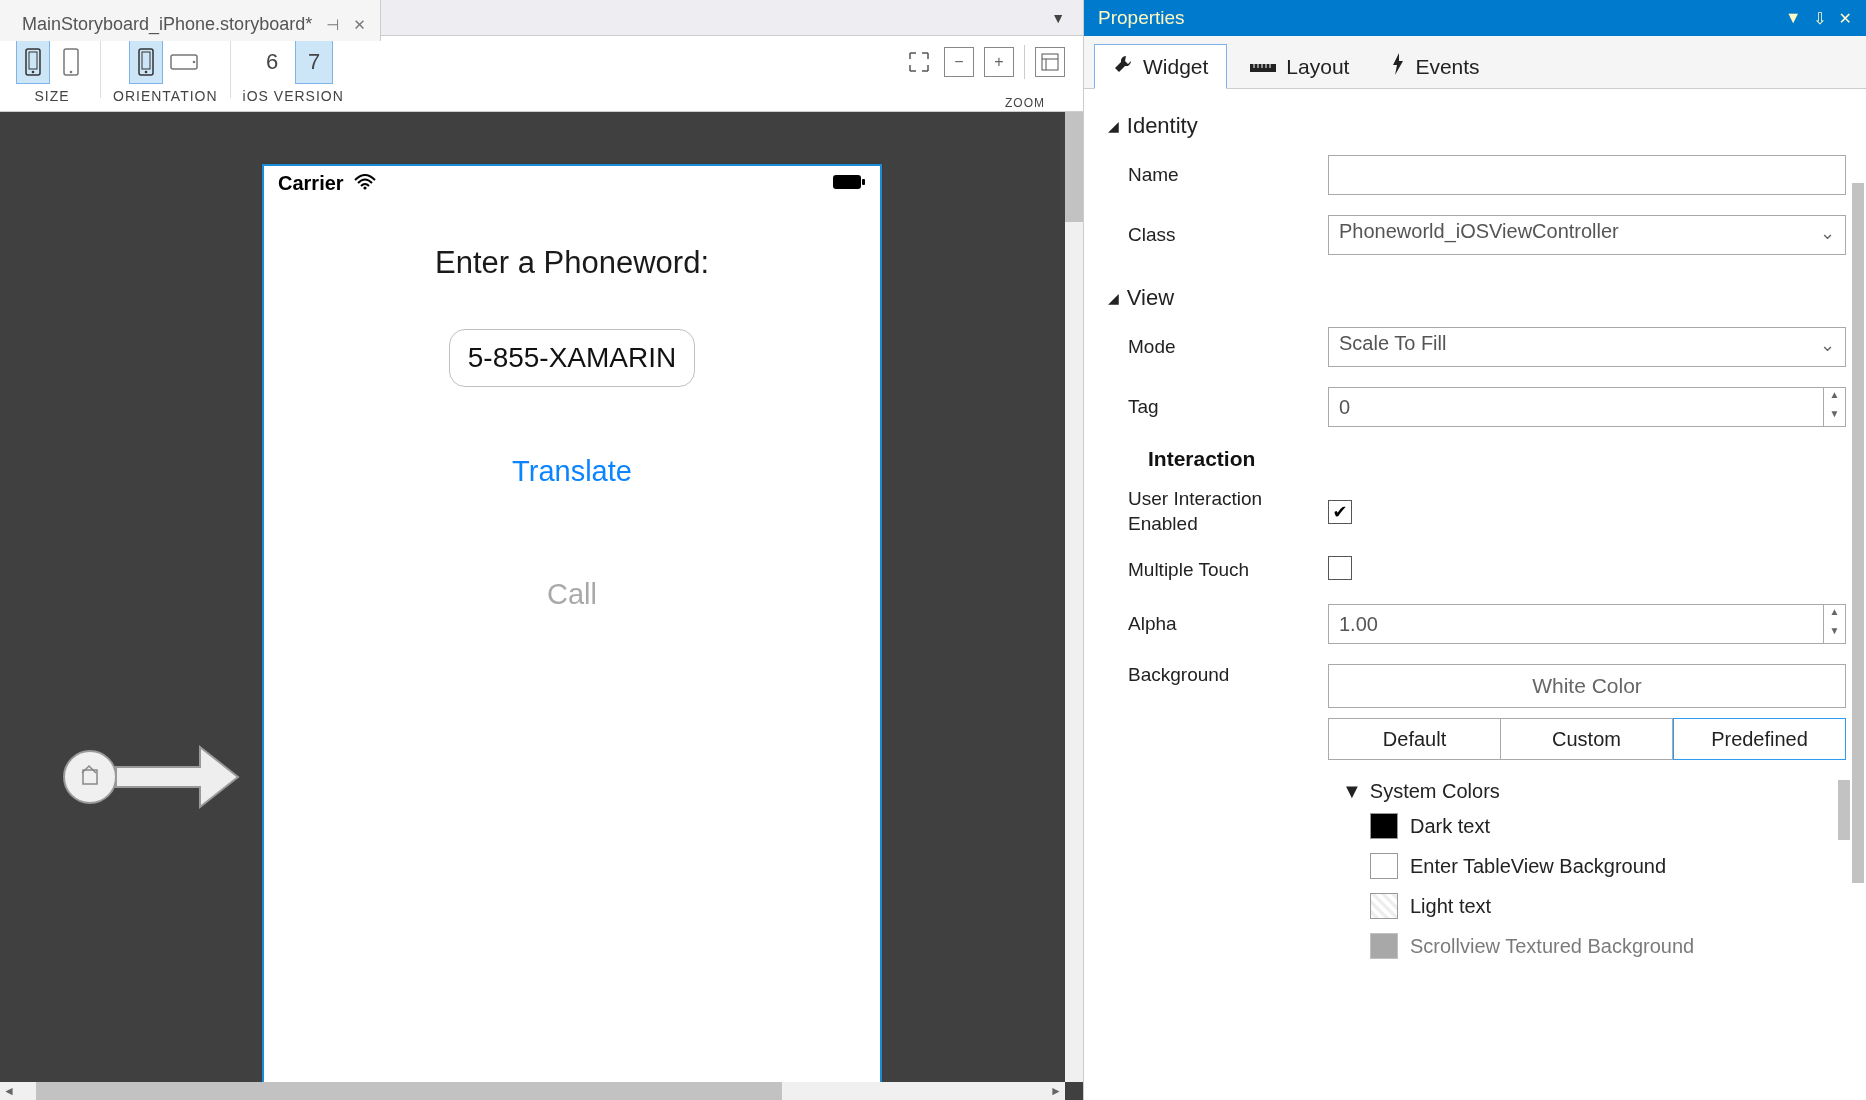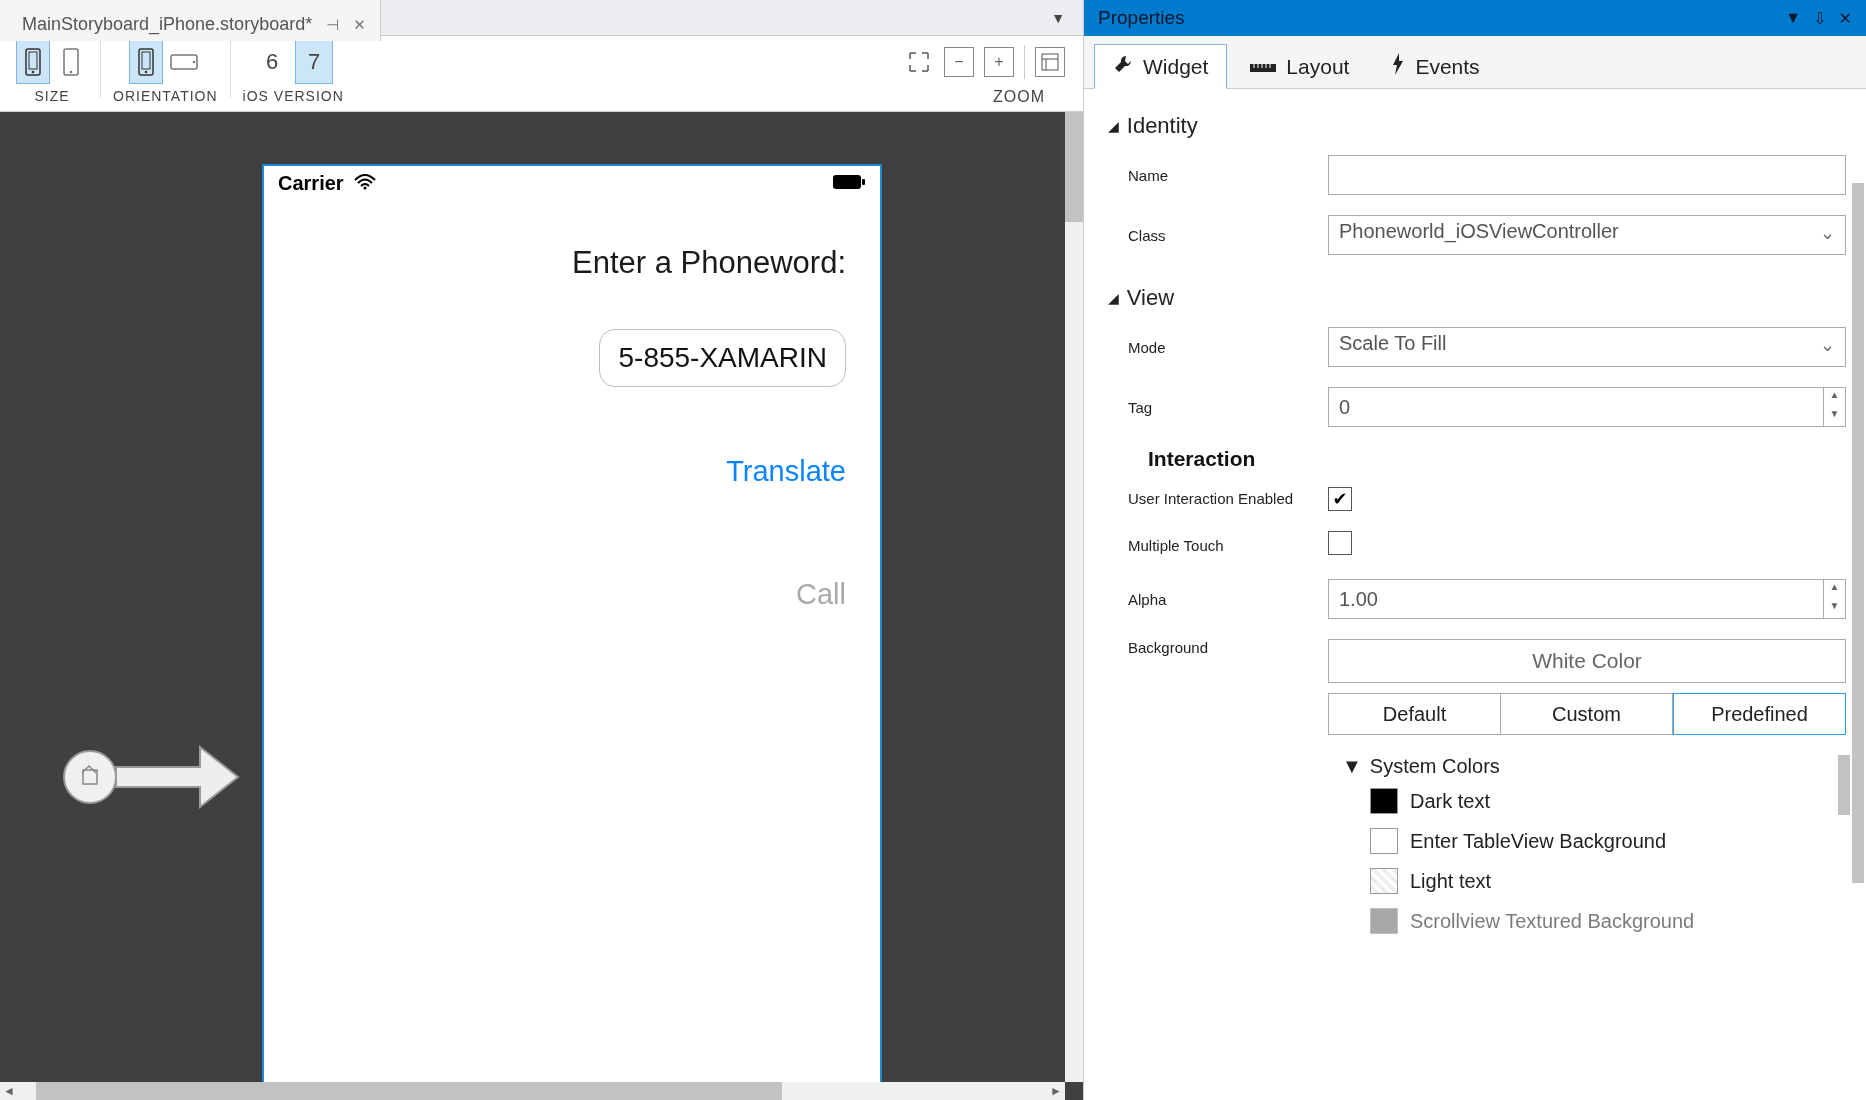--- a/index.html
+++ b/index.html
@@ -16,60 +16,60 @@
   .tb-group { display:flex; flex-direction:column; align-items:center; padding:0 6px; }
   .tb-row { display:flex; gap:4px; height:44px; align-items:center;}
   .tb-sep { width:1px; background:#ddd; height:58px; margin:0 4px;}
   .tb-btn { border:1px solid #b5d6f0; background:#fff; width:34px; height:44px; display:flex; align-items:center; justify-content:center; cursor:pointer; font-size:24px; color:#444;}
   .tb-btn.selected { background:#cde6f7; border-color:#7eb4ea;}
   .tb-btn.plain { border:1px solid transparent; background:transparent;}
   .tb-label { font-size:14px; color:#444; letter-spacing:1px; margin-top:4px;}
   .tb-right { margin-left:auto; display:flex; gap:10px; align-items:center; padding-right:8px; height:44px;}
   .tb-icon { width:30px; height:30px; border:1px solid #888; display:flex; align-items:center; justify-content:center; color:#666; cursor:pointer;}
   .tb-icon.plain { border:none;}
-  .tb-zoom-label { font-size:16px; color:#444; letter-spacing:1px; margin-top:4px; margin-left:auto; padding-right:28px;}
+  .tb-zoom-label { font-size:12px; color:#444; letter-spacing:1px; margin-top:12px; margin-left:auto; padding-right:28px;}
 
   .canvas-wrap { flex:1; position:relative; overflow:auto; background:#404040;}
   .canvas { position:relative; width:100%; height:1000px;}
   .entry-arrow { position:absolute; left:60px; top:620px;}
   .device { position:absolute; left:262px; top:52px; width:620px; height:1070px; border:2px solid #1a8cd8; background:#fff; box-shadow:0 0 2px rgba(0,0,0,.2);}
   .status-row { display:flex; align-items:center; padding:6px 14px; font-weight:bold; font-size:20px; color:#000;}
   .status-wifi { margin-left:10px;}
   .status-bat { margin-left:auto;}
-  .dev-content { padding:44px 34px 0 34px; display:flex; flex-direction:column; align-items:flex-end;}
+  .dev-content { padding:44px 34px 0 34px; display:flex; flex-direction:column; align-items:center;}
   .dev-title { font-size:31px; color:#1a1a1a; margin-bottom:48px;}
   .dev-field { border:1px solid #c0c0c0; border-radius:16px; padding:12px 18px; font-size:28px; color:#111; margin-bottom:68px;}
   .dev-btn { text-align:center; font-size:29px; margin-bottom:90px;}
   .btn-blue { color:#0a84ff;}
   .btn-gray { color:#a9a9a9;}
 
   
   .scroll-v { position:absolute; right:0; top:0; bottom:18px; width:18px; background:#f0f0f0;}
   .scroll-v-thumb { width:100%; height:110px; background:#c2c2c2; position:absolute; top:0;}
   .scroll-h { position:absolute; left:0; right:18px; bottom:0; height:18px; background:#f0f0f0; display:flex; align-items:center;}
   .scroll-h-thumb { height:100%; width:70%; background:#c2c2c2; margin-left:18px;}
   .scroll-arrow { width:18px; text-align:center; color:#666; font-size:12px;}
 
   
   .props { width:782px; display:flex; flex-direction:column; background:#fff;}
-  .props-title { background:#007acc; color:#0f172a; height:36px; display:flex; align-items:center; padding:0 14px; font-size:19px;}
+  .props-title { background:#007acc; color:#fef9c3; height:36px; display:flex; align-items:center; padding:0 14px; font-size:19px;}
   .props-title .spacer { flex:1;}
   .props-title .wico { margin-left:12px; cursor:pointer; font-size:16px;}
 
   .props-tabs { display:flex; gap:4px; border-bottom:1px solid #ccc; background:#f5f5f5; padding:8px 10px 0 10px;}
   .props-tab { display:flex; align-items:center; gap:10px; padding:8px 18px; font-size:21px; color:#222; cursor:pointer; border:1px solid transparent; border-bottom:none;}
   .props-tab.active { background:#fff; border-color:#7eb4ea; border-bottom:1px solid #fff; margin-bottom:-1px;}
 
   .props-body { flex:1; overflow:auto; padding:10px 20px 0 24px; position:relative;}
   .section-head { display:flex; align-items:center; gap:8px; font-size:22px; color:#222; margin:14px 0 16px 0; cursor:pointer;}
   .section-head .tri { font-size:14px;}
   .subhead { font-weight:bold; font-size:21px; margin:10px 0 16px 40px; color:#111;}
 
   .prow { display:flex; align-items:center; margin:0 0 20px 20px; }
-  .prow .plabel { width:200px; font-size:15px; color:#222;}
+  .prow .plabel { width:200px; font-size:19px; color:#222;}
   .prow .pcontrol { flex:1;}
   .pinput { width:100%; height:40px; border:1px solid #aaa; padding:4px 10px; font-size:20px; color:#555; background:#fff;}
   .pselect { width:100%; height:40px; border:1px solid #aaa; padding:4px 10px; font-size:20px; color:#555; background:#fff; position:relative;}
   .pselect::after { content:"⌄"; position:absolute; right:10px; top:6px; color:#666; font-size:18px;}
   .spin { display:flex;}
   .spin .pinput { flex:1;}
   .spin-btns { width:22px; border:1px solid #aaa; border-left:none; display:flex; flex-direction:column;}
   .spin-btns div { flex:1; text-align:center; font-size:10px; color:#666; cursor:pointer; line-height:1.4;}
   
   .cbox { width:24px; height:24px; border:1px solid #555; display:inline-flex; align-items:center; justify-content:center; font-size:18px; cursor:pointer;}

